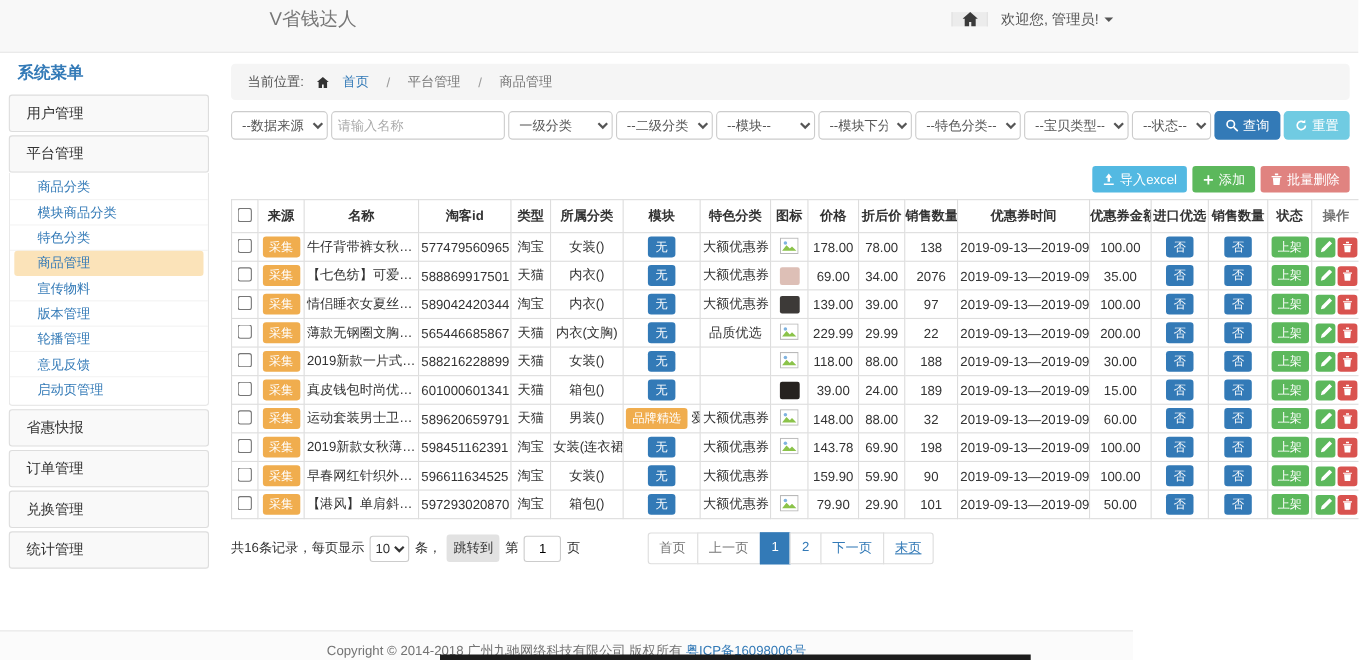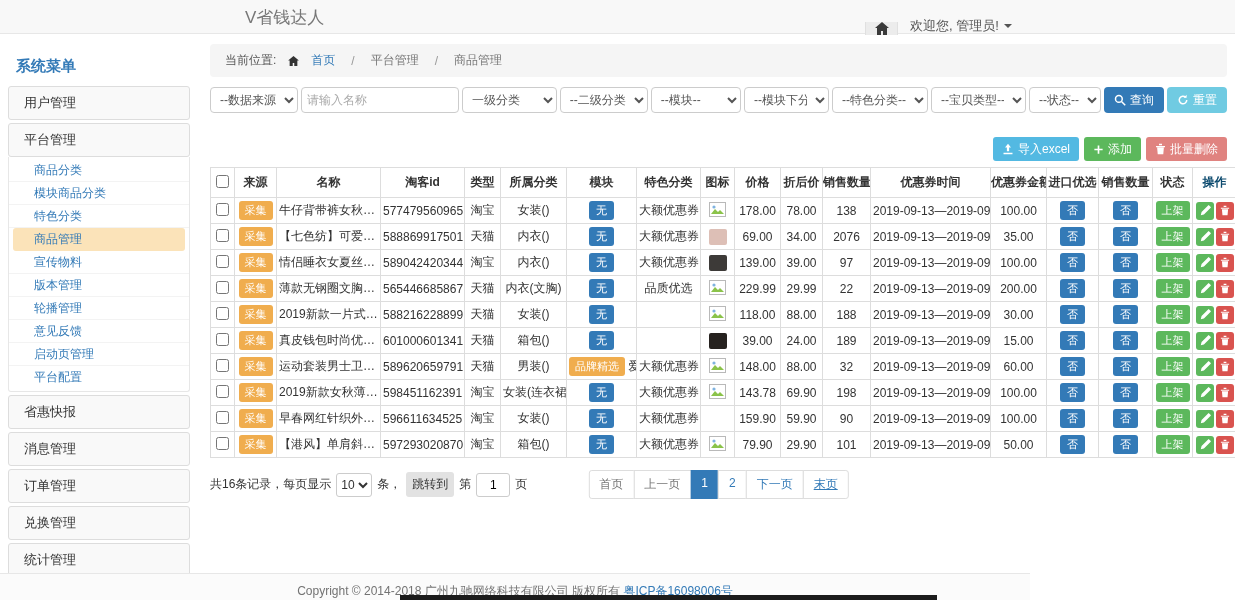--- a/index.html
+++ b/index.html
@@ -1,21 +1,21 @@
 <!DOCTYPE html>
 <html><head>
 <meta charset="utf-8">
 <style>
   * { margin:0; padding:0; box-sizing:border-box; }
   html,body { width:1235px; height:600px; overflow:hidden; background:#fff;
               font-family:"Liberation Sans","DejaVu Sans",sans-serif; }
   
-  .topbar { position:relative; height:34px; background:#f8f8f8; border-bottom:1px solid #e7e7e7; }
+  .topbar { position:relative; height:48px; background:#f8f8f8; border-bottom:1px solid #e7e7e7; }
   .topbar-title { position:absolute; left:245px; top:0; line-height:35px; font-size:17px; color:#777; }
-  .topbar-right { position:absolute; left:865px; top:0; height:35px; display:flex; align-items:flex-end; }
+  .topbar-right { position:absolute; left:865px; top:0; height:35px; display:flex; align-items:center; }
   .home-btn { width:33px; background:#ececec; border-left:1px solid #e0e0e0; border-right:1px solid #e0e0e0;
               display:flex; align-items:center; justify-content:center; cursor:pointer; }
   .welcome { display:flex; align-items:center; padding-left:12px; font-size:13px; color:#555; cursor:pointer; white-space:nowrap; }
   .caret { display:inline-block; width:0; height:0; margin-left:5px; border-left:4px solid transparent;
            border-right:4px solid transparent; border-top:4px solid #555; }
   
   .sidebar { position:absolute; left:8px; top:55px; width:182px; }
   .sidebar-heading { color:#337ab7; font-weight:bold; font-size:15px; margin:2px 0 10px 8px; }
   .side-header { height:34px; line-height:32px; padding-left:15px; background:#f9f9f9; border:1px solid #ddd;
                  border-radius:3px; font-size:13px; color:#333; margin-bottom:3px; cursor:pointer; }
@@ -46,21 +46,21 @@
   
   .toolbar { margin-top:24px; display:flex; justify-content:flex-end; gap:5px; }
   .btn-sm { height:24px; border-radius:3px; font-size:12px; padding:0 9px; }
   .btn-import { background:#53b9e2; }
   .btn-add    { background:#5cb85c; }
   .btn-del    { background:#e08380; }
   
   table { width:100%; border-collapse:collapse; table-layout:fixed; margin-top:6px; font-size:12px; }
   th, td { border:1px solid #ddd; text-align:center; vertical-align:middle; overflow:hidden; white-space:nowrap; }
   th { font-weight:bold; color:#333; padding:6px 0; background:#fff; }
-  th.op-head { color:#0c4a6e; }
+  th.op-head { color:#737373; }
   td { padding:2px 2px; height:26px; color:#333; }
   .name-cell { text-overflow:ellipsis; }
   .badge-orange { background:#f0ad4e; color:#fff; padding:2px 6px; border-radius:3px; font-size:11px; display:inline-block; }
   .chip-blue  { background:#337ab7; color:#fff; padding:2px 7px; border-radius:3px; font-size:11px; display:inline-block; cursor:pointer; }
   .chip-green { background:#5cb85c; color:#fff; padding:2px 6px; border-radius:3px; font-size:11px; display:inline-block; cursor:pointer; }
   .op-btn { display:inline-flex; align-items:center; justify-content:center; width:18px; height:18px;
             border-radius:3px; margin:0 1px; cursor:pointer; vertical-align:middle; }
   .op-edit { background:#5cb85c; }
   .op-del  { background:#d9534f; }
   .thumb { display:inline-block; width:18px; height:16px; border-radius:2px; vertical-align:middle; }
@@ -109,24 +109,22 @@
       <div class="side-sub">
         <div class="side-sub-item">商品分类</div>
         <div class="side-sub-item">模块商品分类</div>
         <div class="side-sub-item">特色分类</div>
         <div class="side-sub-item active">商品管理</div>
         <div class="side-sub-item">宣传物料</div>
         <div class="side-sub-item">版本管理</div>
         <div class="side-sub-item">轮播管理</div>
         <div class="side-sub-item">意见反馈</div>
         <div class="side-sub-item">启动页管理</div>
-        <div class="side-sub-item">平台配置</div>
       </div>
       <div class="side-header">省惠快报</div>
-      <div class="side-header">消息管理</div>
       <div class="side-header">订单管理</div>
       <div class="side-header">兑换管理</div>
       <div class="side-header">统计管理</div>
     </div>
 </aside>
 
 <main class="main">
 
   <div class="breadcrumb">
     <span>当前位置:</span>

